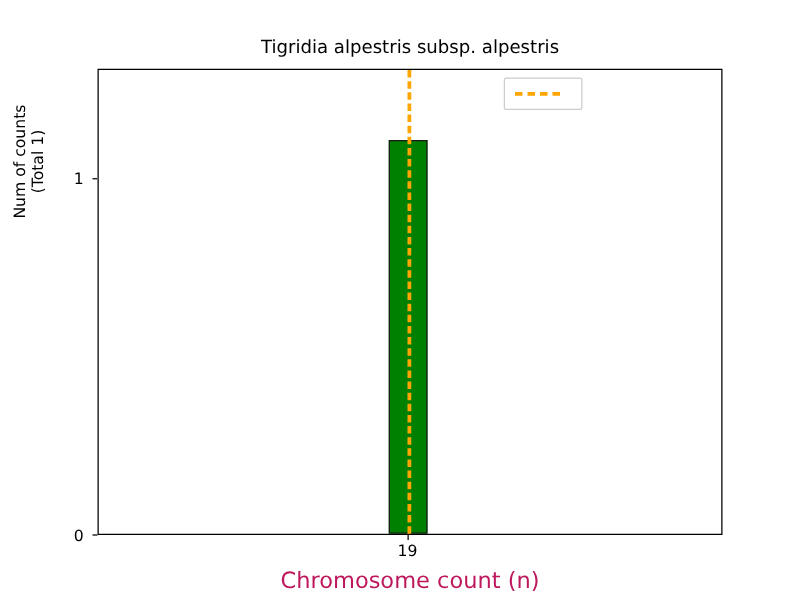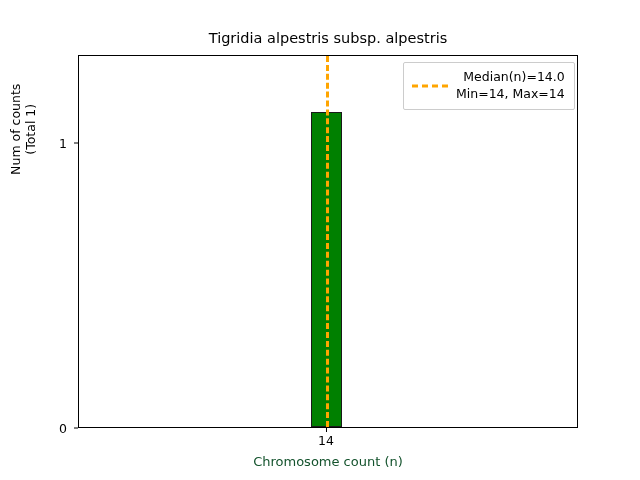--- a/index.html
+++ b/index.html
@@ -107,22 +107,22 @@
     font-size: 12.5px;
     color: #000000;
     white-space: nowrap;
   }
   #x-axis-label {
     position: absolute;
     left: 78px;
     top: 454px;
     width: 500px;
     text-align: center;
-    font-size: 13px;
-    color: #14532d;
+    font-size: 18px;
+    color: #be185d;
     white-space: nowrap;
   }
 
   
   #legend {
     position: absolute;
     left: 403px;
     top: 62px;
     border: 0.9px solid #cccccc;
     background: #ffffff;
@@ -172,34 +172,30 @@
     <span class="line">(Total 1)</span>
   </div>
 
   <div class="y-tick-label" style="left:45px; width:22px; top:428px;">0</div>
   <div class="y-tick-mark" style="left:74px; top:428px;"></div>
 
   <div class="y-tick-label" style="left:45px; width:22px; top:143px;">1</div>
   <div class="y-tick-mark" style="left:74px; top:143px;"></div>
 
   <div class="x-tick-mark" style="left:326px;"></div>
-  <div class="x-tick-label" style="left:326px;">14</div>
+  <div class="x-tick-label" style="left:326px;">19</div>
 
   <div id="x-axis-label">Chromosome count (n)</div>
 
   <div id="plot-area">
 
     <div class="bar" style="left:232px; width:31px; bottom:0; height:315px;"></div>
 
     <div class="median-line" style="left:247px;"></div>
   </div>
 
   <div id="legend">
     <div class="legend-row">
       <span class="legend-marker"></span>
-      <span class="legend-texts">
-        <span class="line">Median(n)=14.0</span>
-        <span class="line">Min=14, Max=14</span>
-      </span>
     </div>
   </div>
 
 </div>
 
 </body></html>

